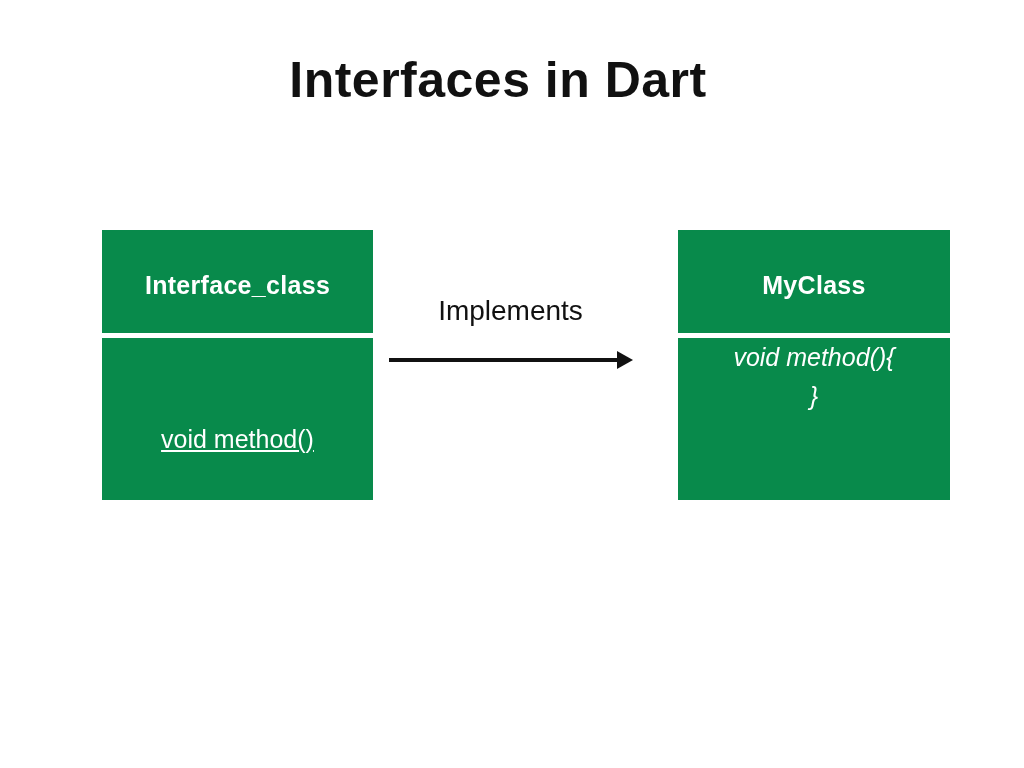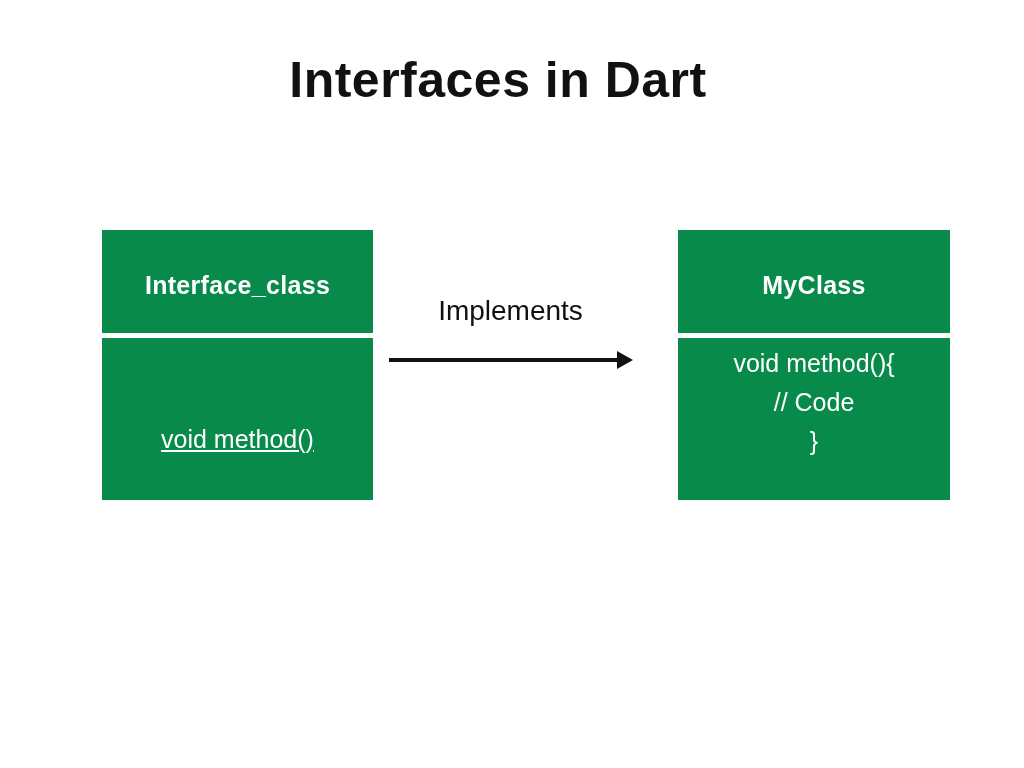--- a/index.html
+++ b/index.html
@@ -56,21 +56,21 @@
     background: #ffffff;
   }
   .class-body {
     flex: 1;
     box-sizing: border-box;
     text-align: center;
     font-size: 25px;
     font-weight: 400;
   }
   .class-box.left .class-body  { padding-top: 86px; line-height: 30px; text-decoration: underline; }
-  .class-box.right .class-body { padding-top: 6px;  line-height: 39px; }
+  .class-box.right .class-body {  line-height: 39px; font-style: italic; }
   .implements-label {
     position: absolute;
     left: 388px;
     top: 296px;
     width: 245px;
     text-align: center;
     font-size: 28px;
     line-height: 29px;
     font-weight: 400;
     color: var(--ink, #111111);
@@ -103,18 +103,17 @@
   <svg class="implements-arrow" viewBox="0 0 246 24" xmlns="http://www.w3.org/2000/svg">
     <line x1="1" y1="12" x2="231" y2="12" stroke="#111111" stroke-width="4"></line>
     <polygon points="229,3 245,12 229,21" fill="#111111"></polygon>
   </svg>
 
   <div class="class-box right">
     <div class="class-header">MyClass</div>
     <div class="class-divider"></div>
     <div class="class-body">
       <div>void method(){</div>
-      <div>// Code</div>
       <div>}</div>
     </div>
   </div>
 
 </div>
 
 </body></html>

